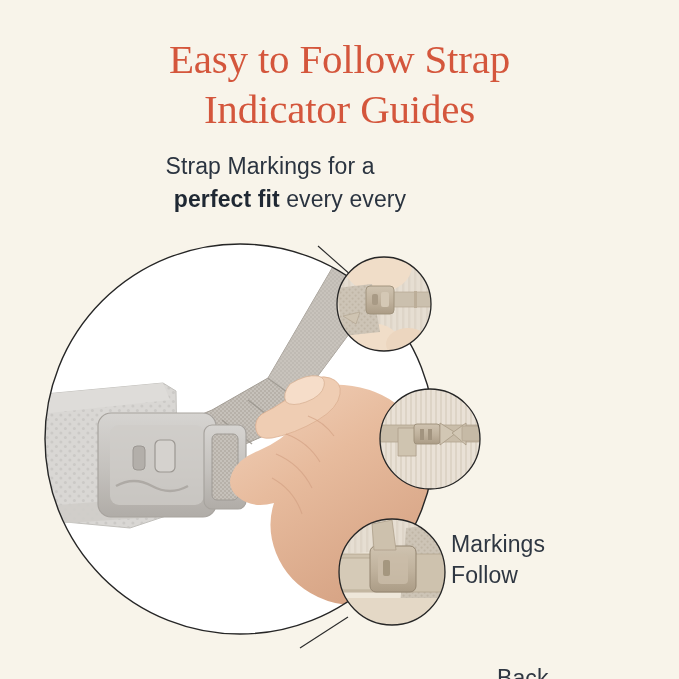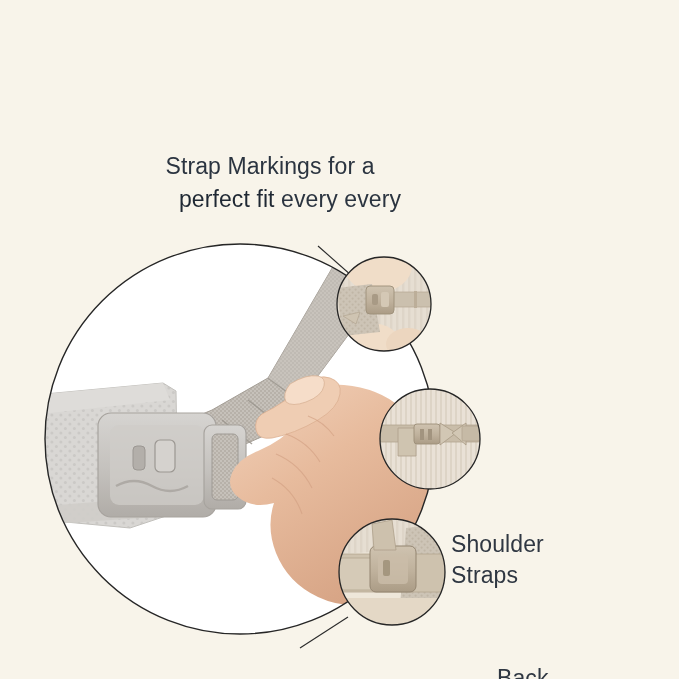--- a/index.html
+++ b/index.html
@@ -43,21 +43,21 @@
     top: 150px;
     left: 0;
     width: 540px;
     text-align: center;
     font-size: 23px;
     line-height: 33px;
     color: #2b3440;
     font-weight: 400;
     letter-spacing: 0.1px;
   }
-  .subhead b { font-weight: 400; color: #1f2833; margin-left: 40px; }
+  .subhead b { font-weight: 700; color: #1f2833; margin-left: 40px; }
   .subhead .l2 { display: block; }
 
   
   .figure {
     position: absolute;
     left: 0;
     top: 228px;
     width: 679px;
     height: 451px;
   }
@@ -76,20 +76,24 @@
   }
   .callout .l2 { display: block; }
   .callout-shoulder { left: 451px; top: 270px; }
   .callout-back     { left: 497px; top: 404px; }
 </style>
 </head>
 <body>
 
 <div class="page">
 
+  <div class="headline">
+    <span>Easy to Follow Strap</span>
+    <span class="l2">Indicator Guides</span>
+  </div>
 
   <div class="subhead">
     <span>Strap Markings for a</span>
     <span class="l2"><b>perfect fit</b><span> every every</span></span>
   </div>
 
   <div class="figure">
 
     <svg class="art" width="679" height="451" viewBox="0 0 679 451">
       <defs>
@@ -297,22 +301,22 @@
 
           <path d="M 372 296 L 392 292 L 396 322 L 374 322 Z" fill="#cdc1ad" stroke="#ad9f8a" stroke-width="0.8"></path>
 
           <rect x="339" y="370" width="106" height="30" fill="#e4d8c6"></rect>
         </g>
         <circle cx="392" cy="344" r="53" fill="none" stroke="#262626" stroke-width="1.3"></circle>
       </g>
     </svg>
 
     <div class="callout callout-shoulder">
-      <span>Shoulder</span>
-      <span class="l2">Straps</span>
+      <span>Markings</span>
+      <span class="l2">Follow</span>
     </div>
 
     <div class="callout callout-back">
       <span>Back</span>
       
     </div>
 
   </div>
 </div>
 

